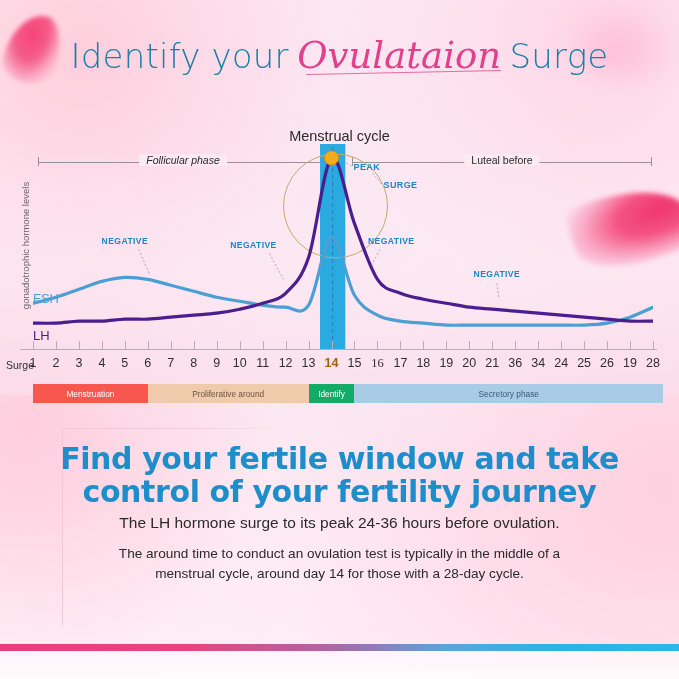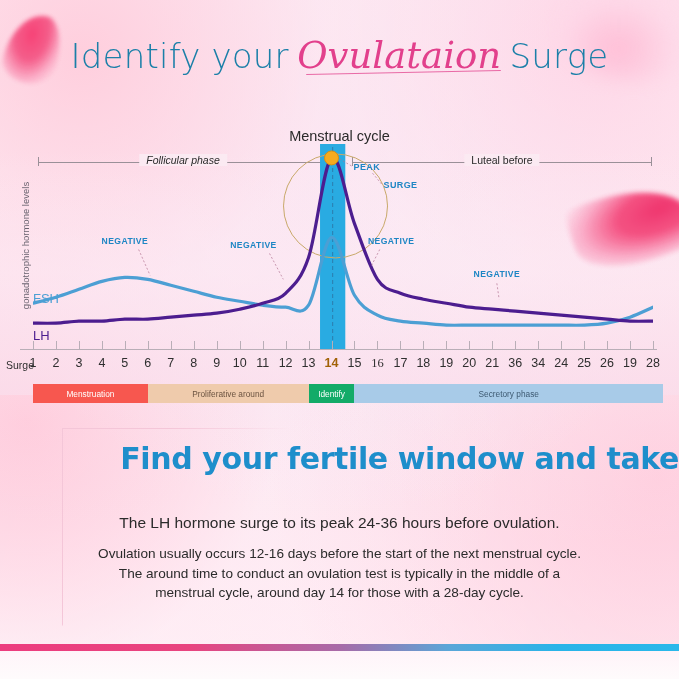--- a/index.html
+++ b/index.html
@@ -76,21 +76,21 @@
   .curve-tag{position:absolute;font-size:13px;}
   #tag-fsh{left:33px;top:163px;color:#4c9fd4;}
   #tag-lh{left:33px;top:200px;color:#4c1d8f;}
   
   #copy{position:absolute;left:0;top:428px;width:679px;}
   #corner-bracket{position:absolute;left:62px;top:0;width:560px;height:196px;
     border-left:1.6px solid #f4c6d8;border-top:1.6px solid #f4c6d8;
     border-right:1.6px solid transparent;border-bottom:1.6px solid transparent;
     -webkit-mask-image:linear-gradient(120deg,#000 0%,#000 16%,transparent 34%);
     mask-image:linear-gradient(120deg,#000 0%,#000 16%,transparent 34%);}
-  #headline{position:absolute;left:0;top:14px;width:679px;text-align:right;
+  #headline{position:absolute;left:0;top:14px;width:679px;text-align:center;
     font-size:30px;line-height:33px;font-weight:bold;color:#1e8ecb;
     font-family:"DejaVu Sans",sans-serif;letter-spacing:-.4px;}
   #lead{position:absolute;left:0;top:86px;width:679px;text-align:center;
     font-size:15.5px;color:#2b2b2b;font-family:"Liberation Sans",sans-serif;}
   #body{position:absolute;left:0;top:116px;width:679px;text-align:center;
     font-size:13.6px;line-height:19.5px;color:#2b2b2b;font-family:"Liberation Sans",sans-serif;}
   
   #bottom-strip{position:absolute;left:0;bottom:28px;width:679px;height:7px;
     background:linear-gradient(90deg,#ec3c7e 0%,#e8447f 28%,#a86aa8 50%,#5aa6d8 66%,#29b4e8 82%,#2ab8ea 100%);}
   #bottom-glow{position:absolute;left:0;bottom:0;width:679px;height:28px;
@@ -232,23 +232,23 @@
       <div class="phaseseg" style="left: 125.815px; width: 160.741px; background: rgb(239, 203, 172); color: rgb(107, 83, 64);">Proliferative around</div>
       <div class="phaseseg" style="left: 286.556px; width: 45.9259px; background: rgb(19, 171, 104); color: rgb(255, 255, 255);">Identify</div>
       <div class="phaseseg" style="left: 332.481px; width: 308.519px; background: rgb(168, 203, 232); color: rgb(62, 90, 114);">Secretory phase</div>
     </div>
 </div>
 
 <div id="copy">
   <div id="corner-bracket"></div>
   <div id="headline">
     <div>Find your fertile window and take</div>
+    <div>control of your fertility journey</div>
   </div>
   <div id="lead">The LH hormone surge to its peak 24-36 hours before ovulation.</div>
   <div id="body">
-    <div>Ovulation usually occurs 12-16 days before the start of the next menstrual cycle.</div>
     <div>The around time to conduct an ovulation test is typically in the middle of a</div>
     <div>menstrual cycle, around day 14 for those with a 28-day cycle.</div>
   </div>
 </div>
 
 <div id="bottom-glow"></div>
 <div id="bottom-strip"></div>
 
 </body></html>

